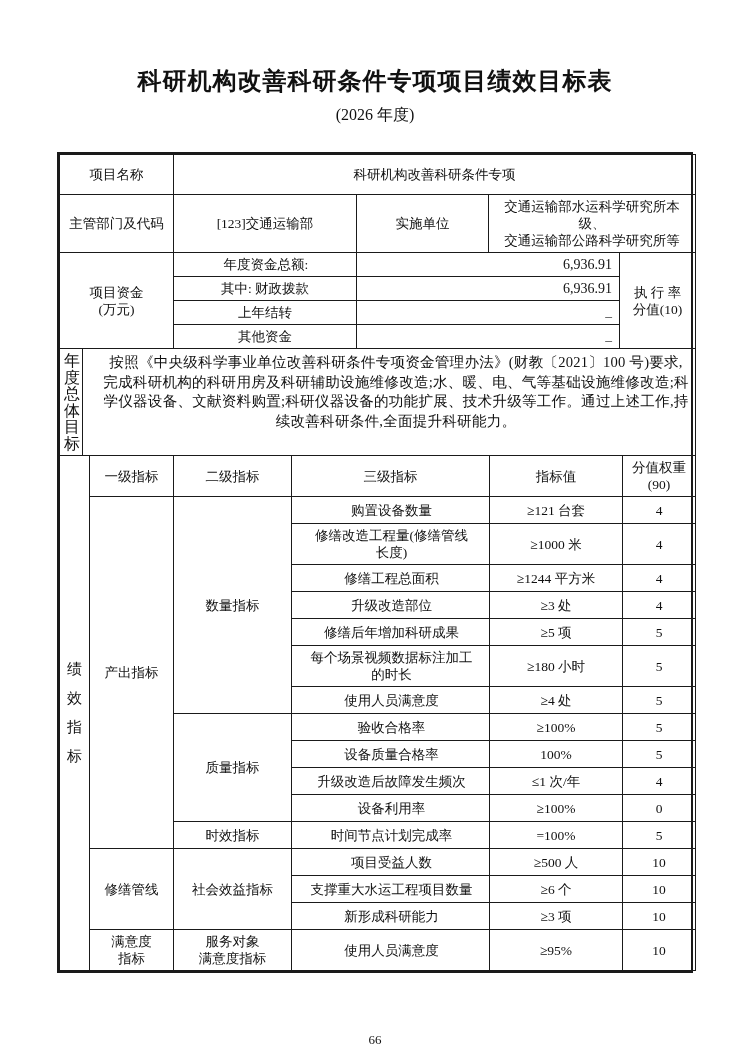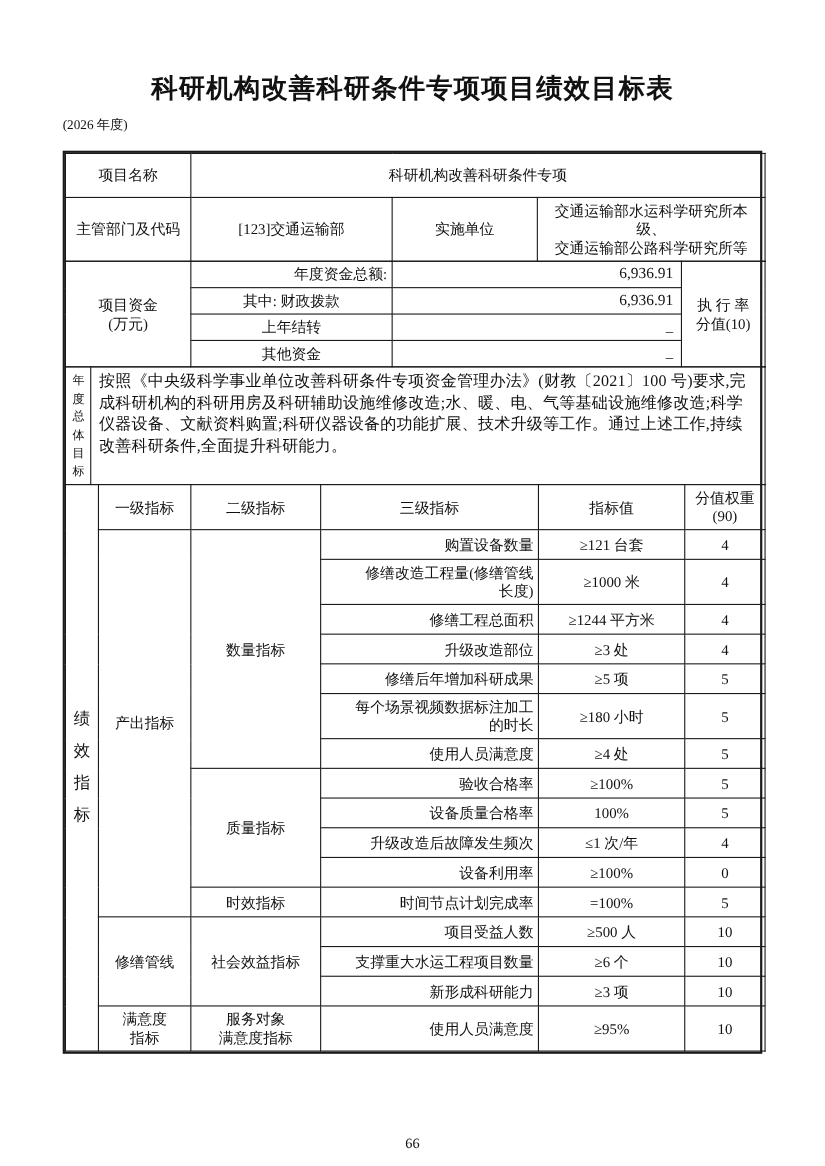--- a/index.html
+++ b/index.html
@@ -13,24 +13,24 @@
   }
   .page { padding: 66px 57px 0 57px; border-radius: 16px; }
   .doc-title {
     text-align: center;
     font-size: 24px;
     font-weight: bold;
     letter-spacing: 1px;
     line-height: 30px;
   }
   .doc-subtitle {
-    text-align: left;
-    font-size: 12px;
+    text-align: center;
+    font-size: 16px;
     margin-top: 9px;
-    margin-bottom: 15px;
+    margin-bottom: 26px;
   }
   .table-wrap {
     width: 636px;
     border: 2px solid #1a1a1a;
     background: #fff;
   }
   table {
     border-collapse: collapse;
     table-layout: fixed;
     width: 100%;
@@ -39,40 +39,40 @@
   td, th {
     border: 1px solid #1a1a1a;
     font-size: 13.5px;
     font-weight: normal;
     text-align: center;
     vertical-align: middle;
     padding: 3px 4px;
     line-height: 17px;
     word-wrap: break-word;
   }
-  .lt  { text-align: right; padding-left: 6px; }
+  .lt  { text-align: center; padding-left: 6px; }
   .num { text-align: right; padding-right: 7px; font-size: 14px; padding-left: 42px; }
   .dash{ text-align: right; vertical-align: bottom; padding-right: 7px; line-height: 10px; }
   .pre { white-space: pre-line; }
   .vlabel span {
     display: block;
     width: 15px;
     margin: 0 auto;
     word-break: break-all;
     text-align: center;
   }
   .goal-label { vertical-align: top; padding-top: 4px; }
-  .goal-label span { line-height: 16.5px; font-size: 11px; }
+  .goal-label span { line-height: 16.5px; font-size: 16px; }
   .perf-side span { line-height: 29px; font-size: 15px; }
   .goal-text {
-    text-align: left;
+    text-align: center;
     vertical-align: top;
     font-size: 14.6px;
     line-height: 19.6px;
-    padding: 4px 6px 4px 7px;
+    padding: 4px 6px 4px 20px;
     height: 97px;
     letter-spacing: 0.2px;
   }
   .r1 { height: 40px; }
   .r2 { height: 40px; }
   .fr { height: 24px; }
   .hr { height: 35px; }
   .dr { height: 27px; }
   .pageno {
     position: absolute;

